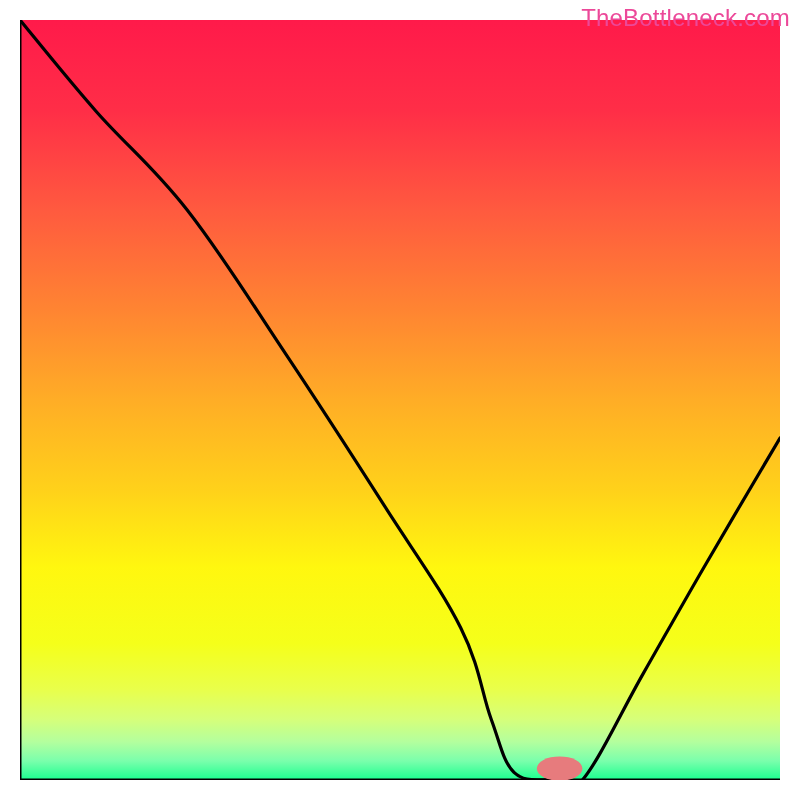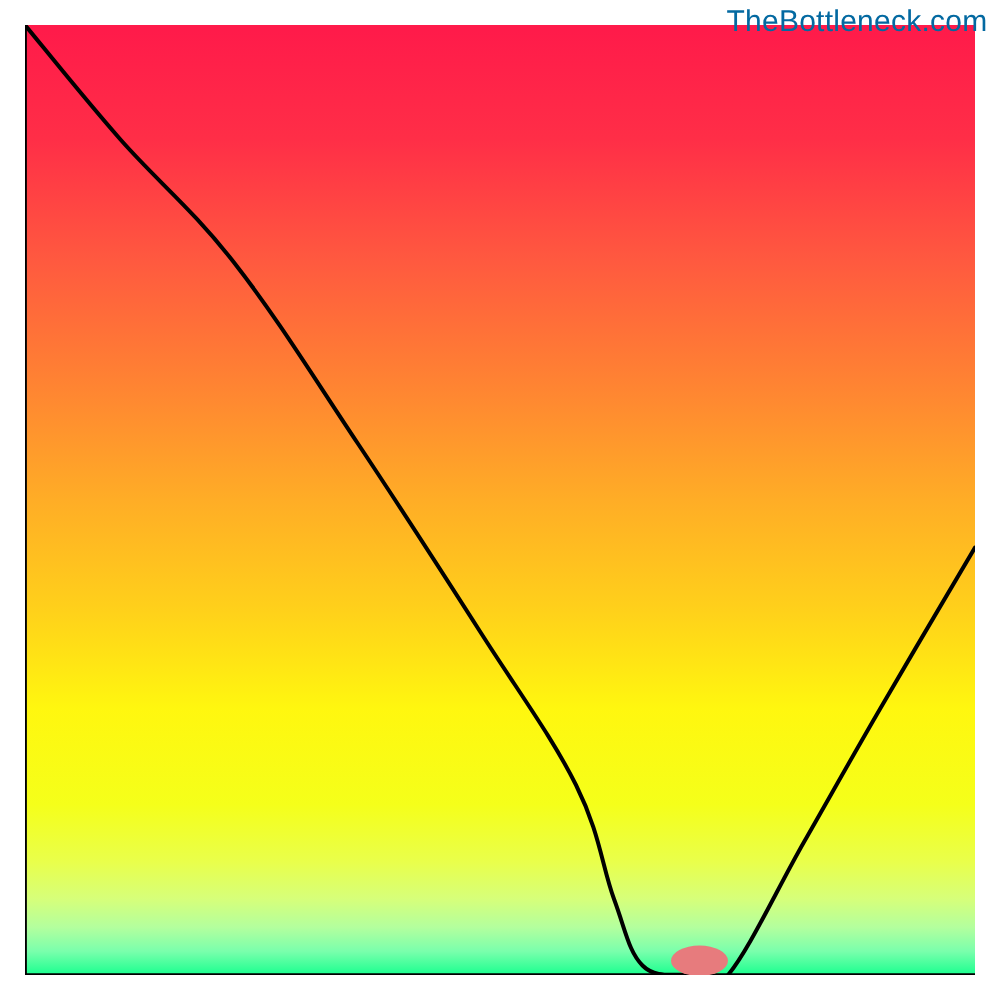--- a/index.html
+++ b/index.html
@@ -15,21 +15,21 @@
     position: relative;
     width: 800px;
     height: 800px;
   }
   .watermark {
     position: absolute;
     top: 4px;
     right: 10px;
     font-size: 24px;
     font-weight: 400;
-    color: #0369a1;
+    color: #ec4899;
     letter-spacing: 0.2px;
     z-index: 10;
   }
   .plot {
     position: absolute;
     left: 20px;
     top: 20px;
     width: 760px;
     height: 760px;
   }

